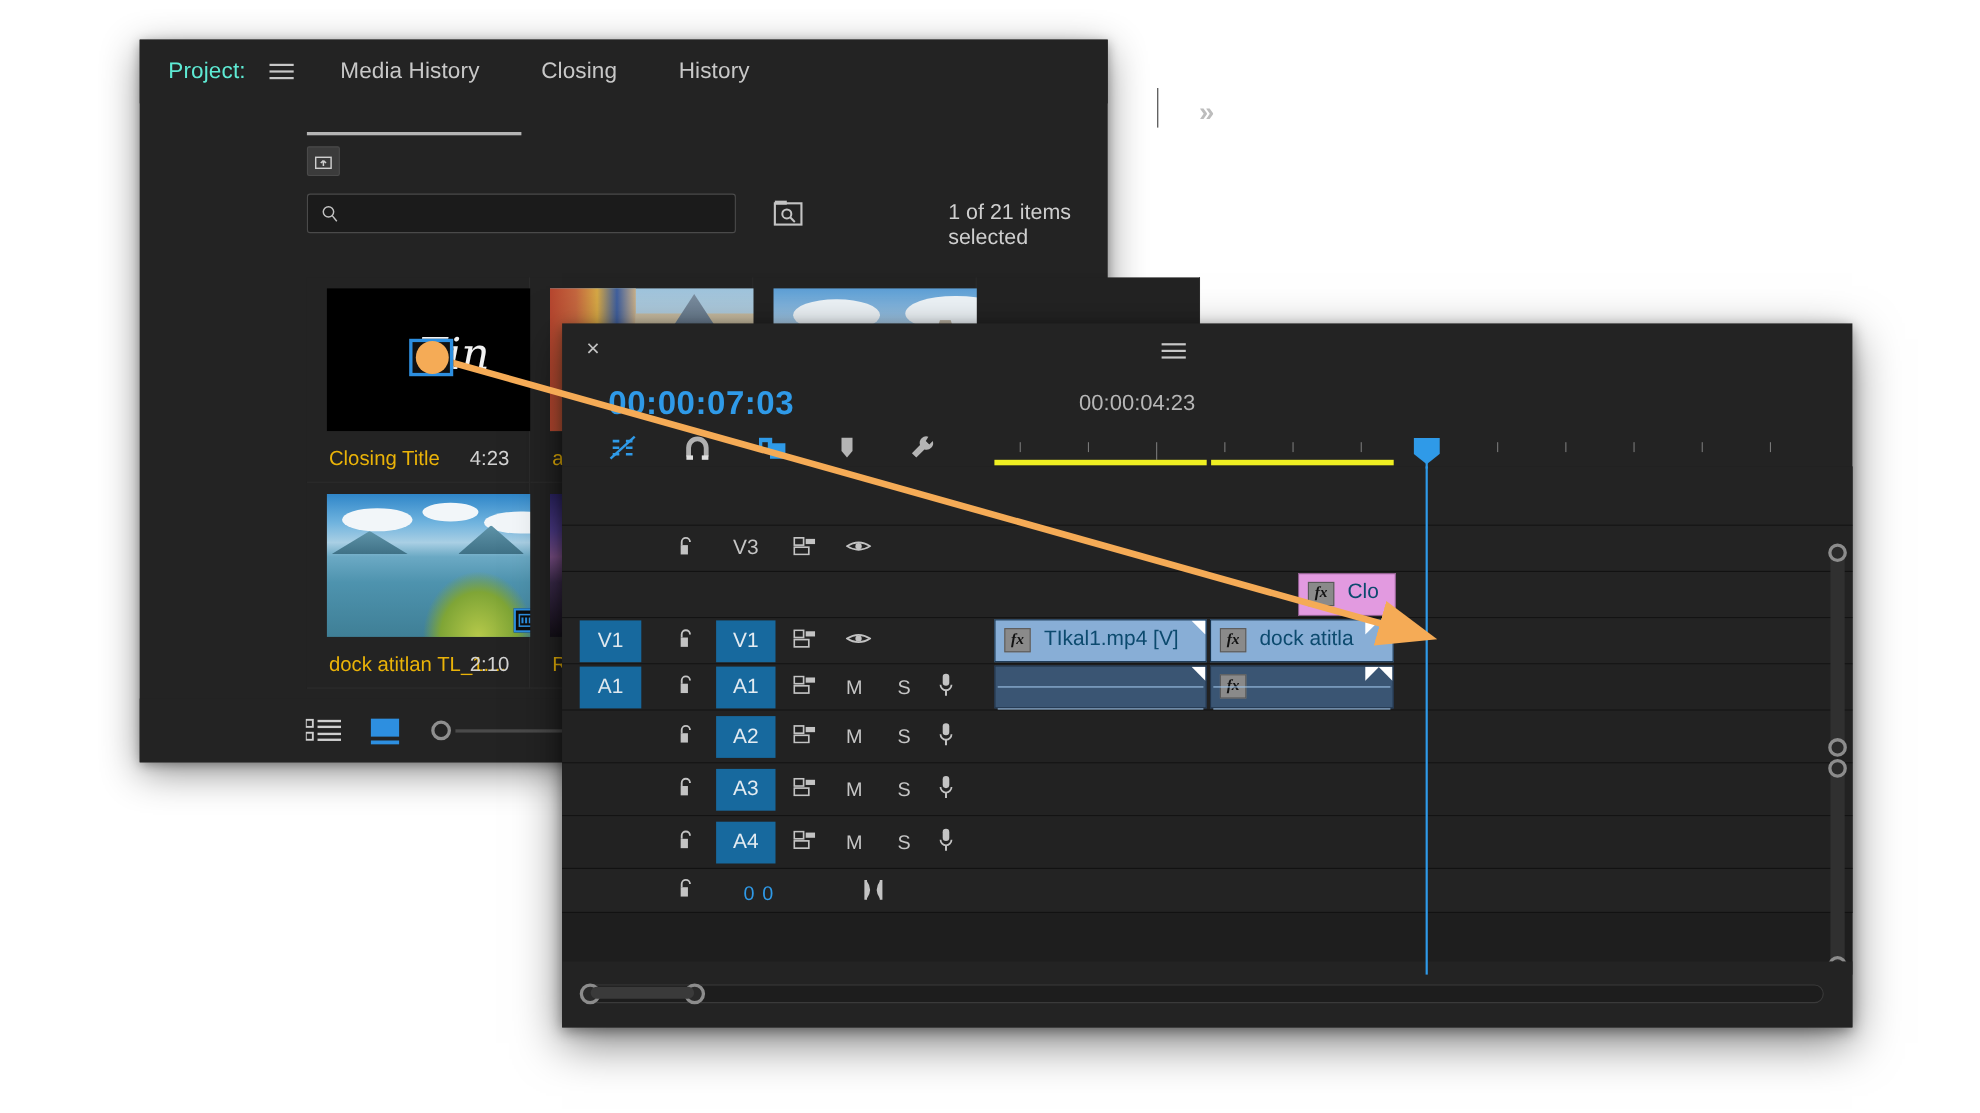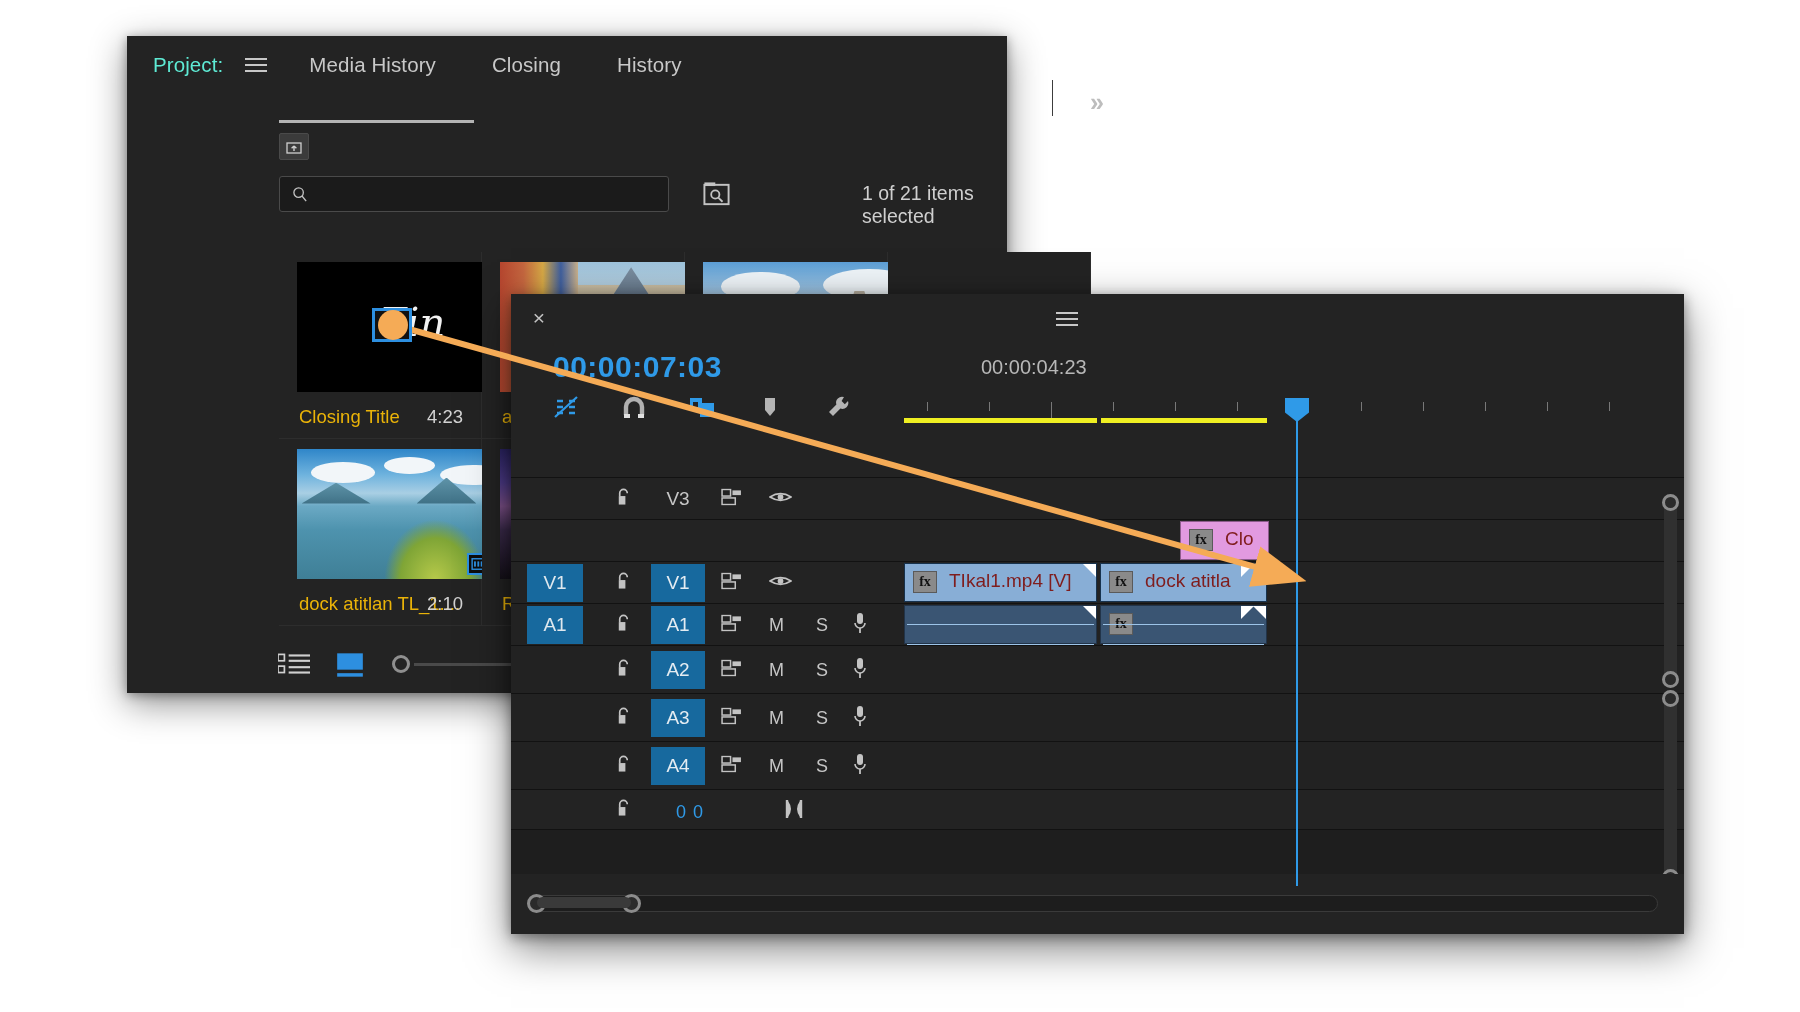--- a/index.html
+++ b/index.html
@@ -279,25 +279,25 @@
   .clip {
     position: absolute; top: 1px; bottom: 1px;
     border: 1px solid #17324d; display: block;
   }
   .clip.video { background: #88aed6; }
   .clip.title { background: #e29ae0; border-color: #8d5c8c; }
   .clip.audio { background: #3a5573; border-color: #223449; }
   .clip .fx {
     position: absolute; left: 8px; top: 7px; width: 24px; height: 22px;
     background: #8a8a8a; border: 1px solid #5a5a5a; color: #111;
-    font-size: 14px; font-family: "Liberation Serif", serif;
+    font-size: 14px; font-style: italic; font-family: "Liberation Serif", serif;
     display: flex; align-items: center; justify-content: center; font-weight: bold;
   }
   .clip .clip-label {
-    position: absolute; left: 44px; top: 6px; font-size: 19px; color: #7f1d1d;
+    position: absolute; left: 44px; top: 6px; font-size: 19px; color: #0c4a6e;
     white-space: nowrap; overflow: hidden;
   }
   .clip .corner-tr {
     position: absolute; right: 0; top: 0; width: 13px; height: 13px;
     background: #fff; clip-path: polygon(100% 0, 100% 100%, 0 0);
   }
   .clip .corner-tl {
     position: absolute; left: 0; top: 0; width: 13px; height: 13px;
     background: #fff; clip-path: polygon(0 0, 100% 0, 0 100%);
   }

